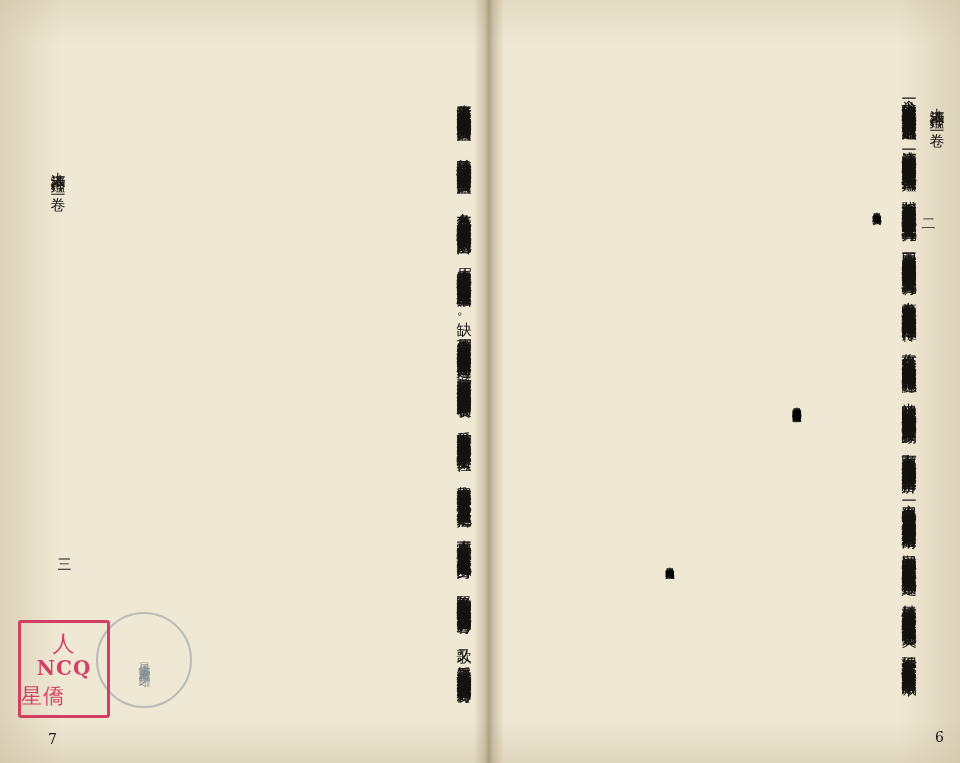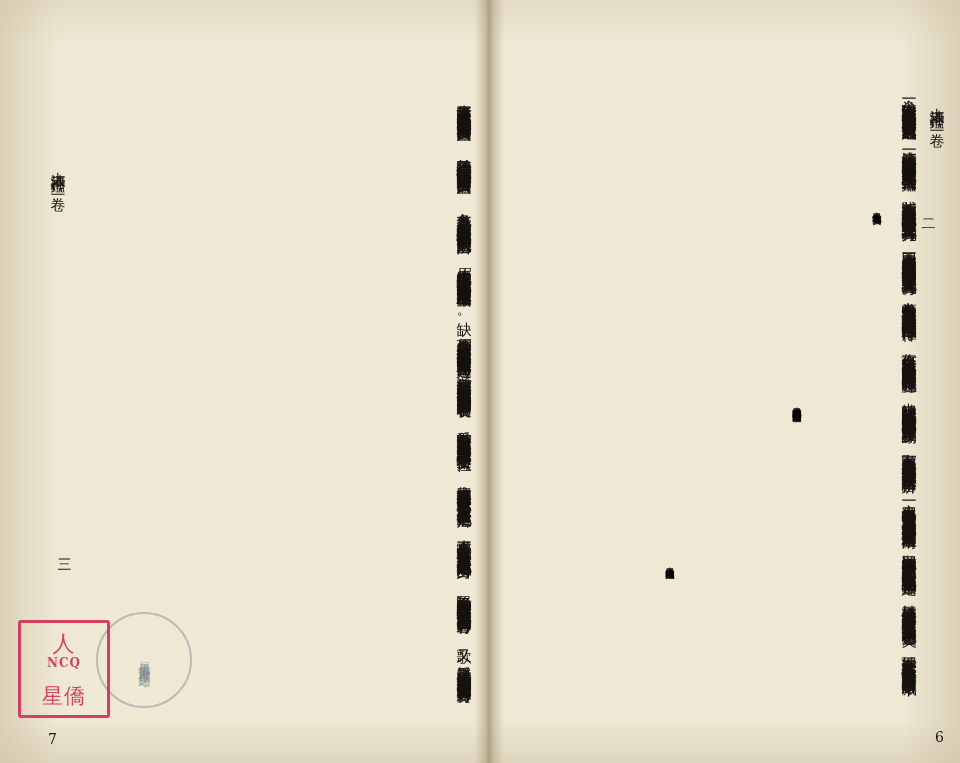--- a/index.html
+++ b/index.html
@@ -131,30 +131,30 @@
     text-align: center;
     font-size: 22px;
     letter-spacing: 1px;
   }
   .stamp .s-mid {
     position: absolute;
     top: 33px;
     left: 0;
     right: 0;
     text-align: center;
-    font-size: 12px;
+    font-size: 20px;
     font-weight: bold;
     letter-spacing: 1px;
   }
   .stamp .s-bot {
     position: absolute;
     bottom: 5px;
     left: 0;
     right: 0;
-    text-align: center;
+    text-align: left;
     font-size: 21px;
     letter-spacing: 1px;
   }
   
   .round-seal {
     position: absolute;
     left: 96px;
     top: 612px;
     width: 96px;
     height: 96px;

